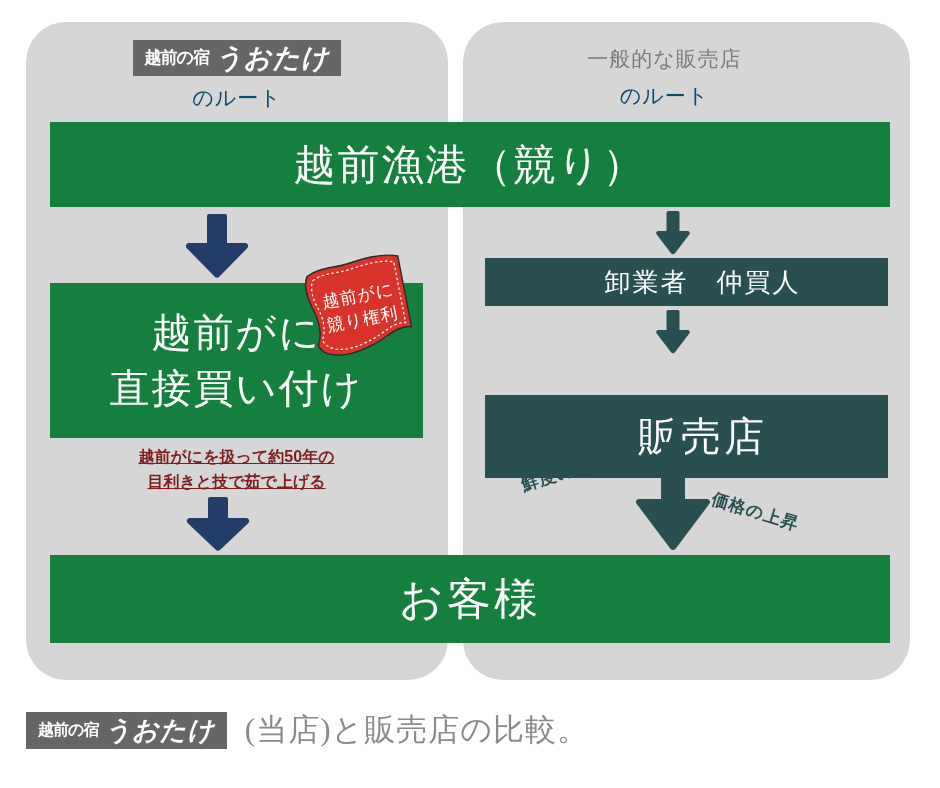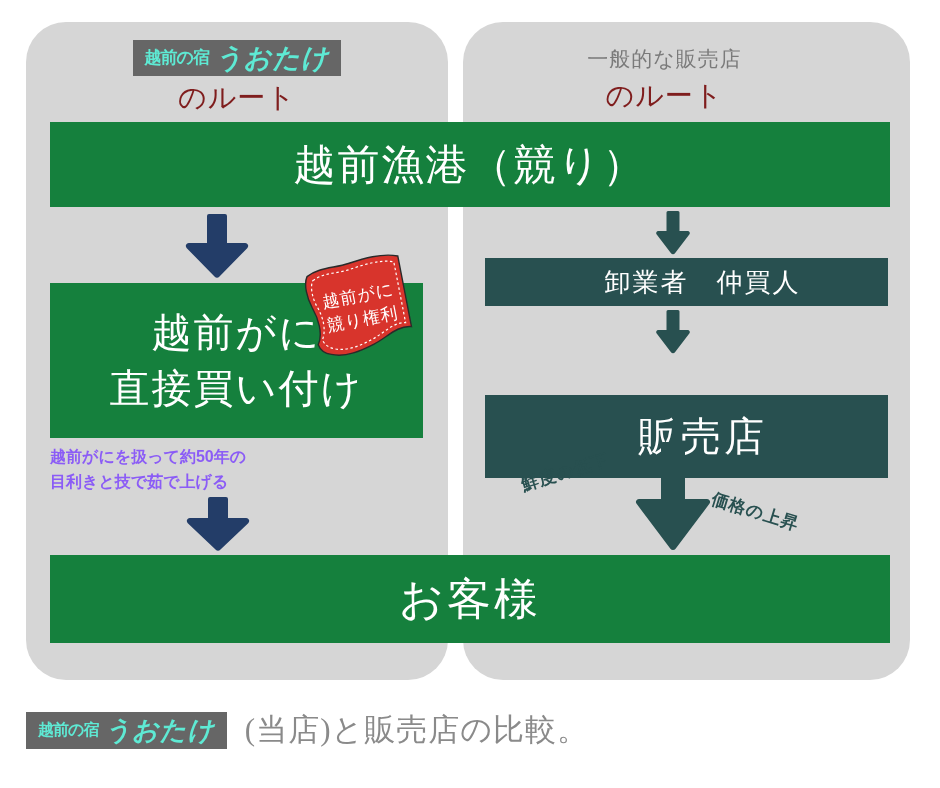--- a/index.html
+++ b/index.html
@@ -39,21 +39,21 @@
     line-height: 30px;
     letter-spacing: 1px;
   }
   .col-head-left  { left: 26px;  top: 40px; width: 422px; }
   .col-head-right { left: 441px; top: 44px; width: 447px; }
 
   
   .logo-chip {
     display: inline-block;
     background: #666666;
-    color: #5eead4;
+    color: #ffffff;
     padding: 4px 12px 5px 12px;
     line-height: 1;
     white-space: nowrap;
     vertical-align: middle;
     text-align: right;
   }
   .logo-chip .lg-small {
     font-size: 17px;
     font-weight: bold;
     letter-spacing: -1px;
@@ -64,22 +64,22 @@
     font-weight: bold;
     font-style: italic;
     letter-spacing: 1px;
     margin-left: 6px;
     vertical-align: middle;
     font-family: "DejaVu Sans", sans-serif;
   }
   .col-head .sub {
     display: block;
     margin-top: 7px;
-    font-size: 28px;
-    color: #7f1d1d;
+    font-size: 21px;
+    color: #0c4a6e;
   }
 
   
   .box {
     position: absolute;
     color: #ffffff;
     display: flex;
     align-items: center;
     justify-content: center;
     text-align: center;
@@ -107,25 +107,27 @@
   #arrow-market-to-wholesaler { left: 655px; top: 211px; width: 36px; height: 44px; }
   #arrow-wholesaler-to-shop { left: 655px; top: 310px; width: 36px; height: 44px; }
   #arrow-shop-to-customer { left: 633px; top: 442px; width: 80px; height: 110px; }
 
   
   #caption-direct {
     position: absolute;
     left: 50px;
     top: 444px;
     width: 373px;
-    color: #8b5cf6;
+    text-align: center;
+    color: #7f1d1d;
     font-size: 16px;
     font-weight: bold;
     line-height: 25px;
     letter-spacing: 0px;
+    text-decoration: underline;
   }
 
   
   .tilt-label {
     position: absolute;
     color: #285050;
     font-size: 17px;
     font-weight: bold;
     white-space: nowrap;
     letter-spacing: 1px;

